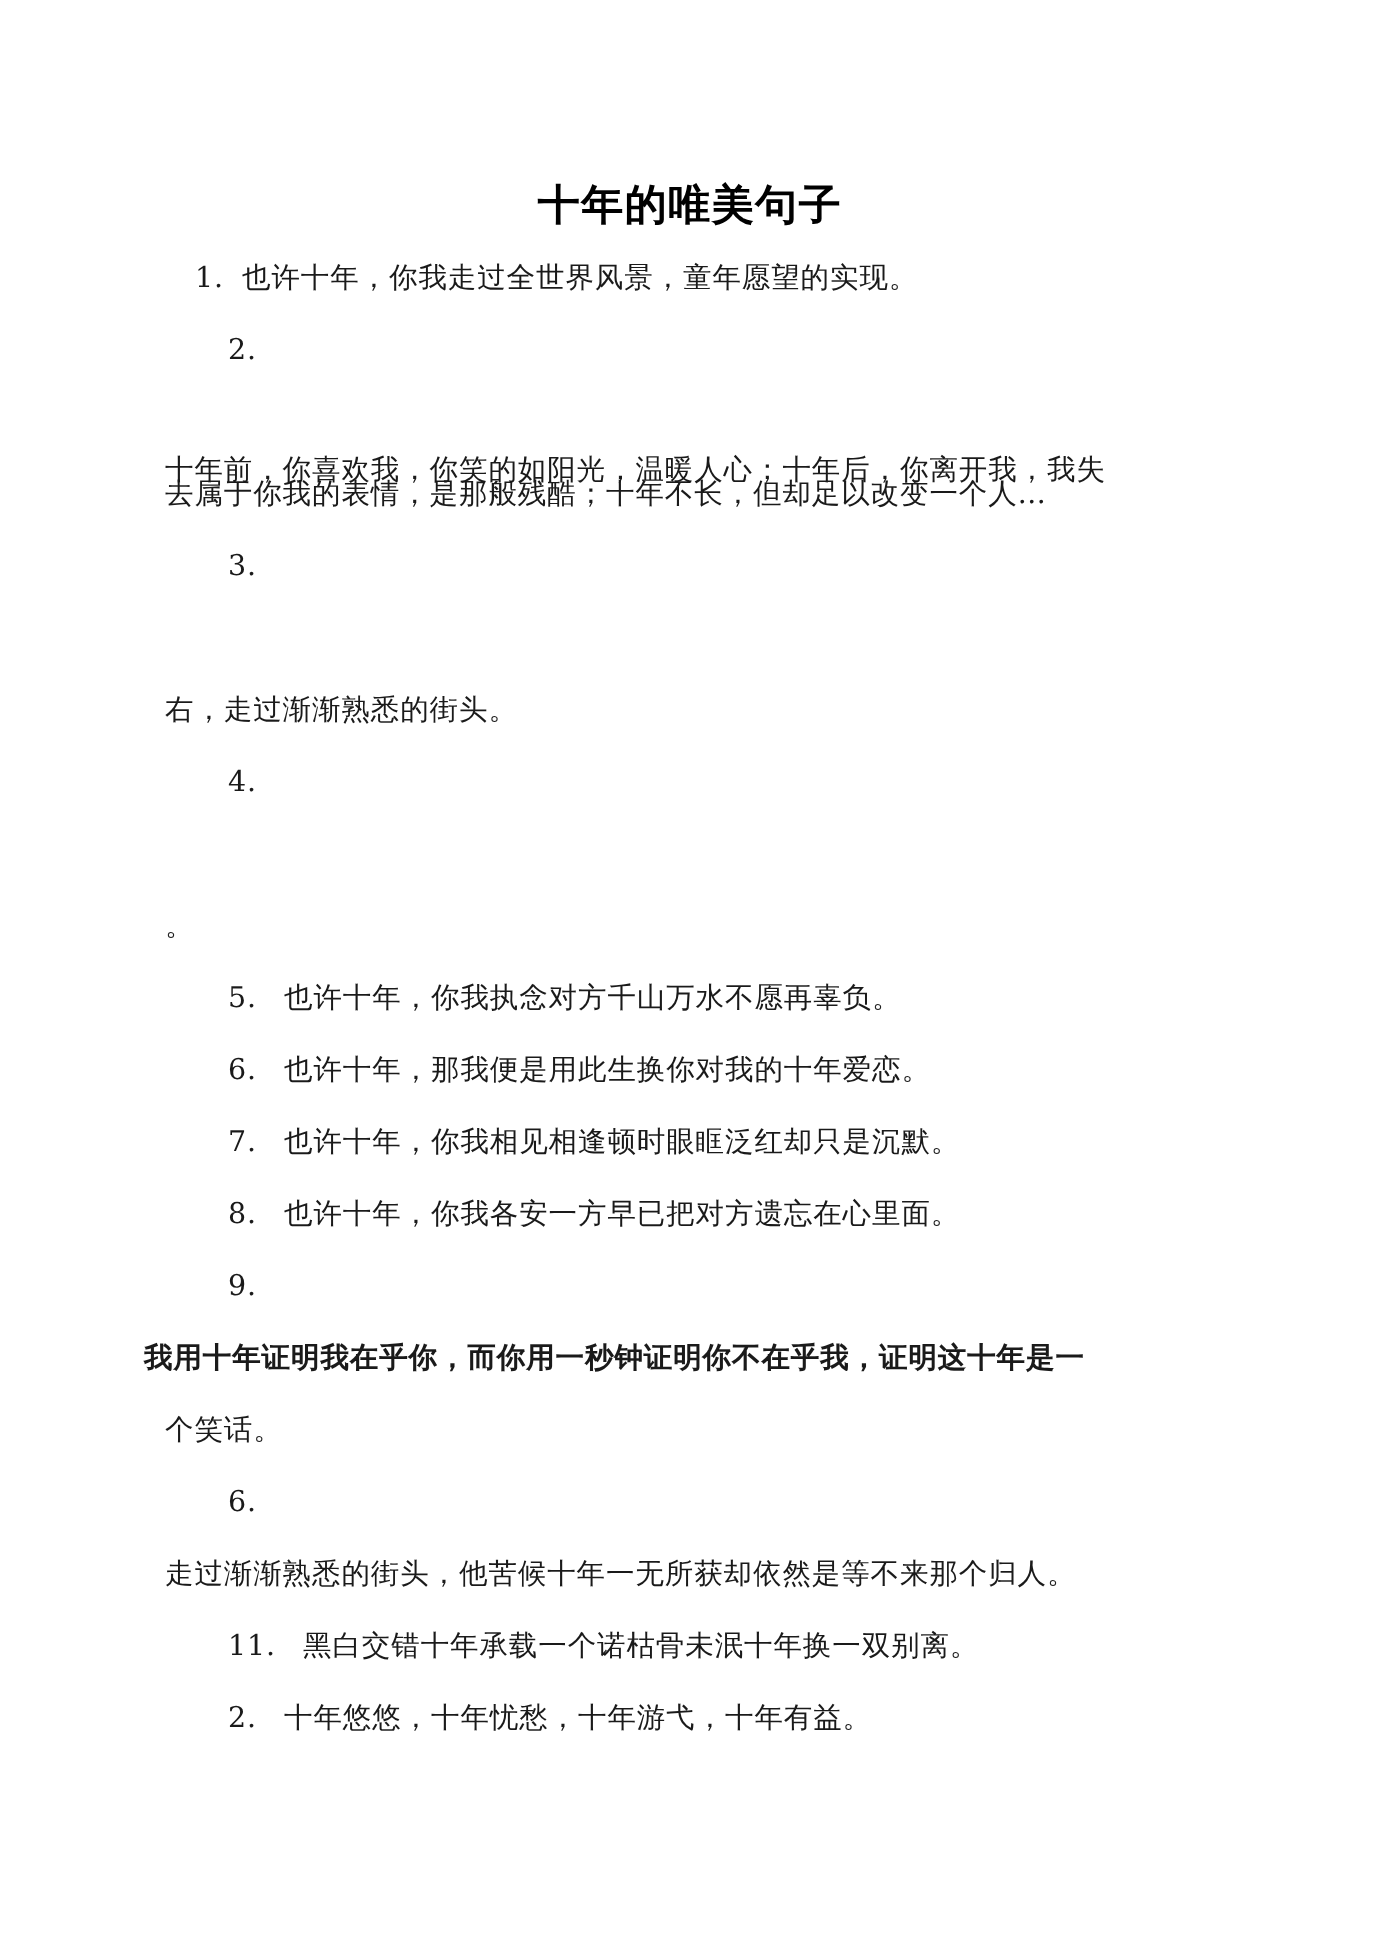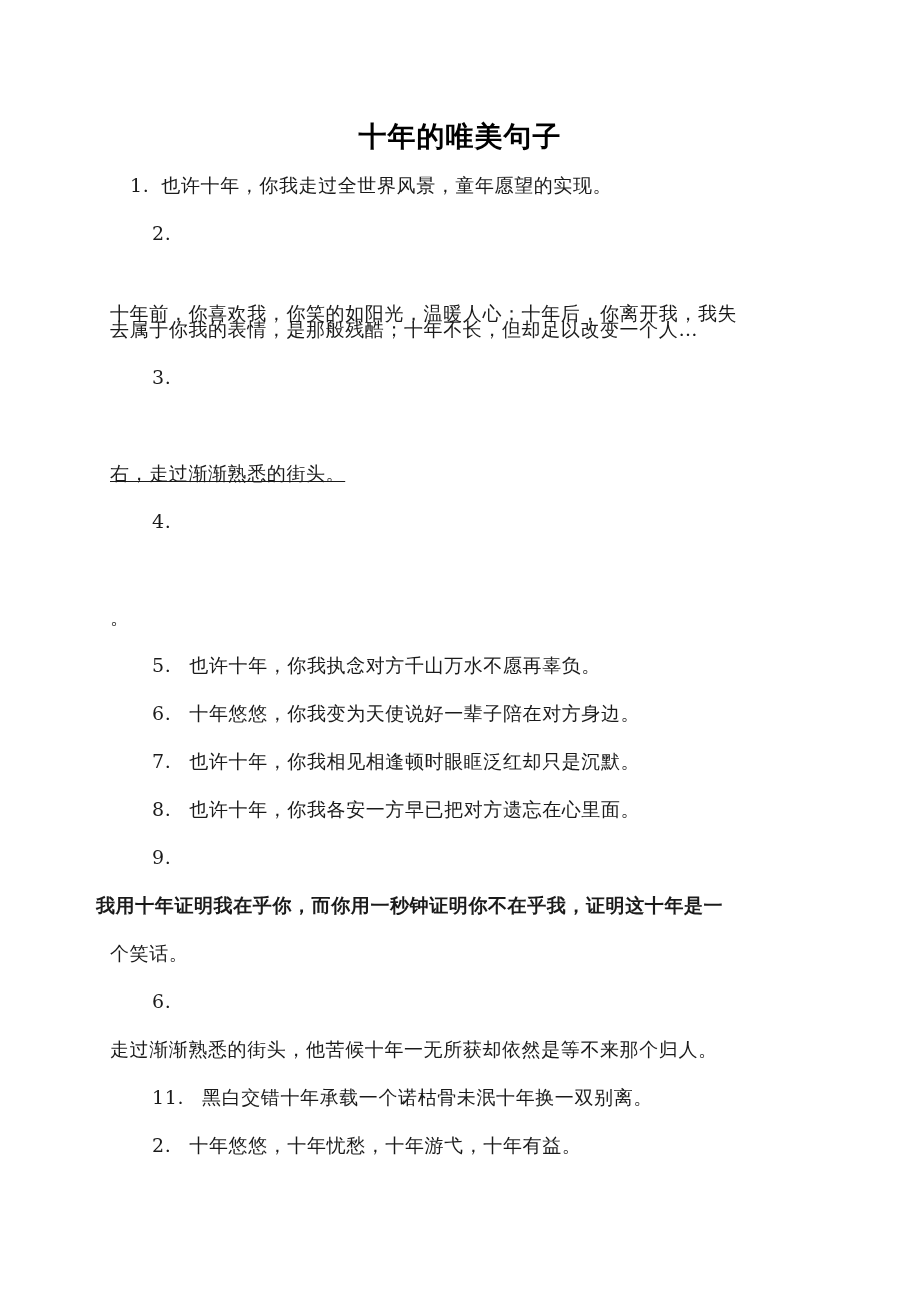--- a/index.html
+++ b/index.html
@@ -62,33 +62,33 @@
 
   <div class="line" style="left:152px; top:220px;">
     <span class="num">2.</span>
   </div>
   <div class="line" style="left:110px; top:268px;margin-top:32px;">十年前，你喜欢我，你笑的如阳光，温暖人心；十年后，你离开我，我失</div>
   <div class="line" style="left:110px; top:316px;">去属于你我的表情，是那般残酷；十年不长，但却足以改变一个人…</div>
 
   <div class="line" style="left:152px; top:364px;">
     <span class="num">3.</span>
   </div>
-  <div class="line" style="left:110px; top:460px;text-decoration:underline;">右，走过渐渐熟悉的街头。</div>
+  <div class="line" style="left:110px; top:460px;">右，走过渐渐熟悉的街头。</div>
 
   <div class="line" style="left:152px; top:508px;">
     <span class="num">4.</span>
   </div>
   <div class="line" style="left:110px; top:604px;">。</div>
 
   <div class="line" style="left:152px; top:652px;">
     <span class="num">5.</span><span class="gap"></span><span>也许十年，你我执念对方千山万水不愿再辜负。</span>
   </div>
 
   <div class="line" style="left:152px; top:700px;">
-    <span class="num">6.</span><span class="gap"></span><span>十年悠悠，你我变为天使说好一辈子陪在对方身边。</span>
+    <span class="num">6.</span><span class="gap"></span><span>也许十年，那我便是用此生换你对我的十年爱恋。</span>
   </div>
 
   <div class="line" style="left:152px; top:748px;">
     <span class="num">7.</span><span class="gap"></span><span>也许十年，你我相见相逢顿时眼眶泛红却只是沉默。</span>
   </div>
 
   <div class="line" style="left:152px; top:796px;">
     <span class="num">8.</span><span class="gap"></span><span>也许十年，你我各安一方早已把对方遗忘在心里面。</span>
   </div>
 

